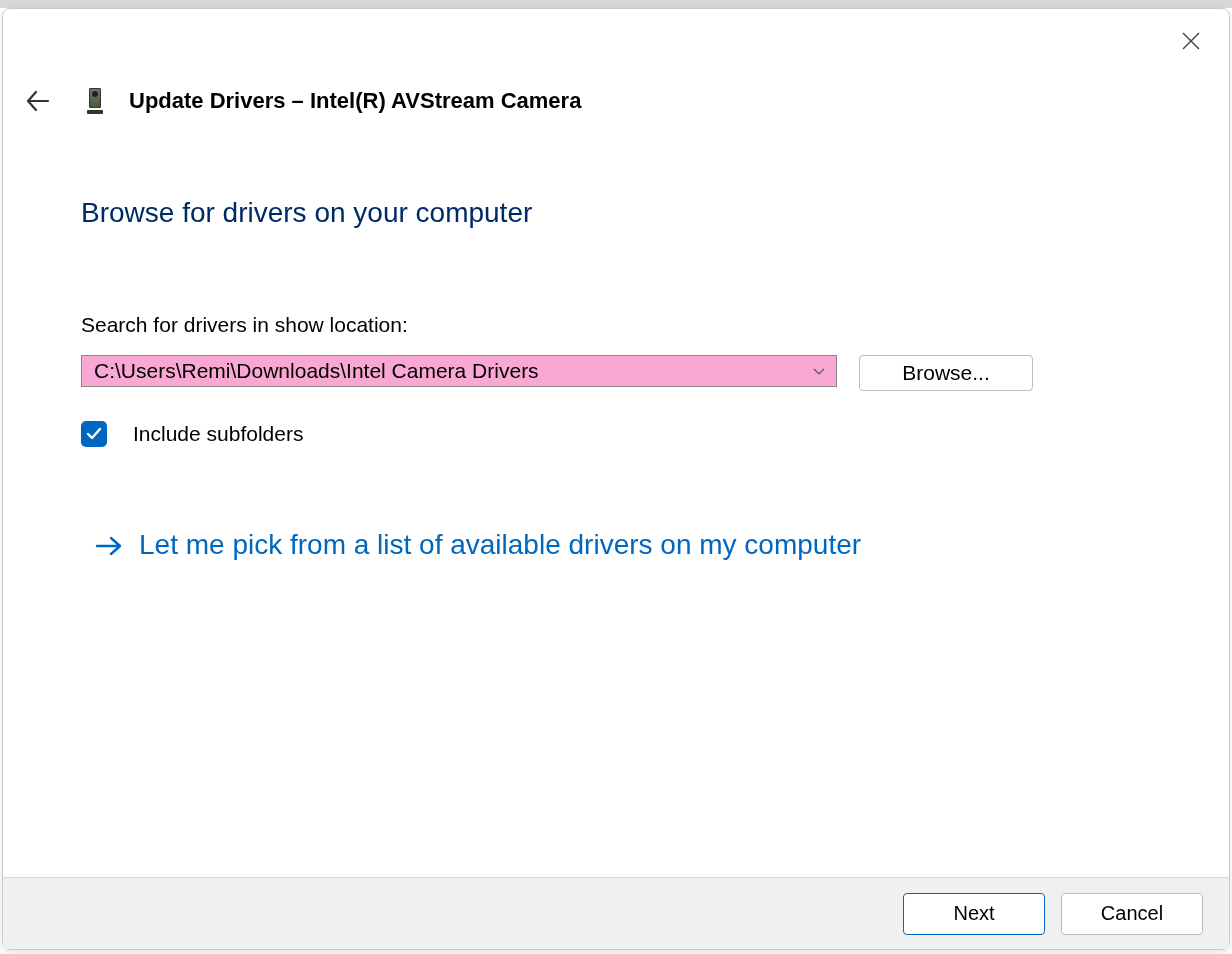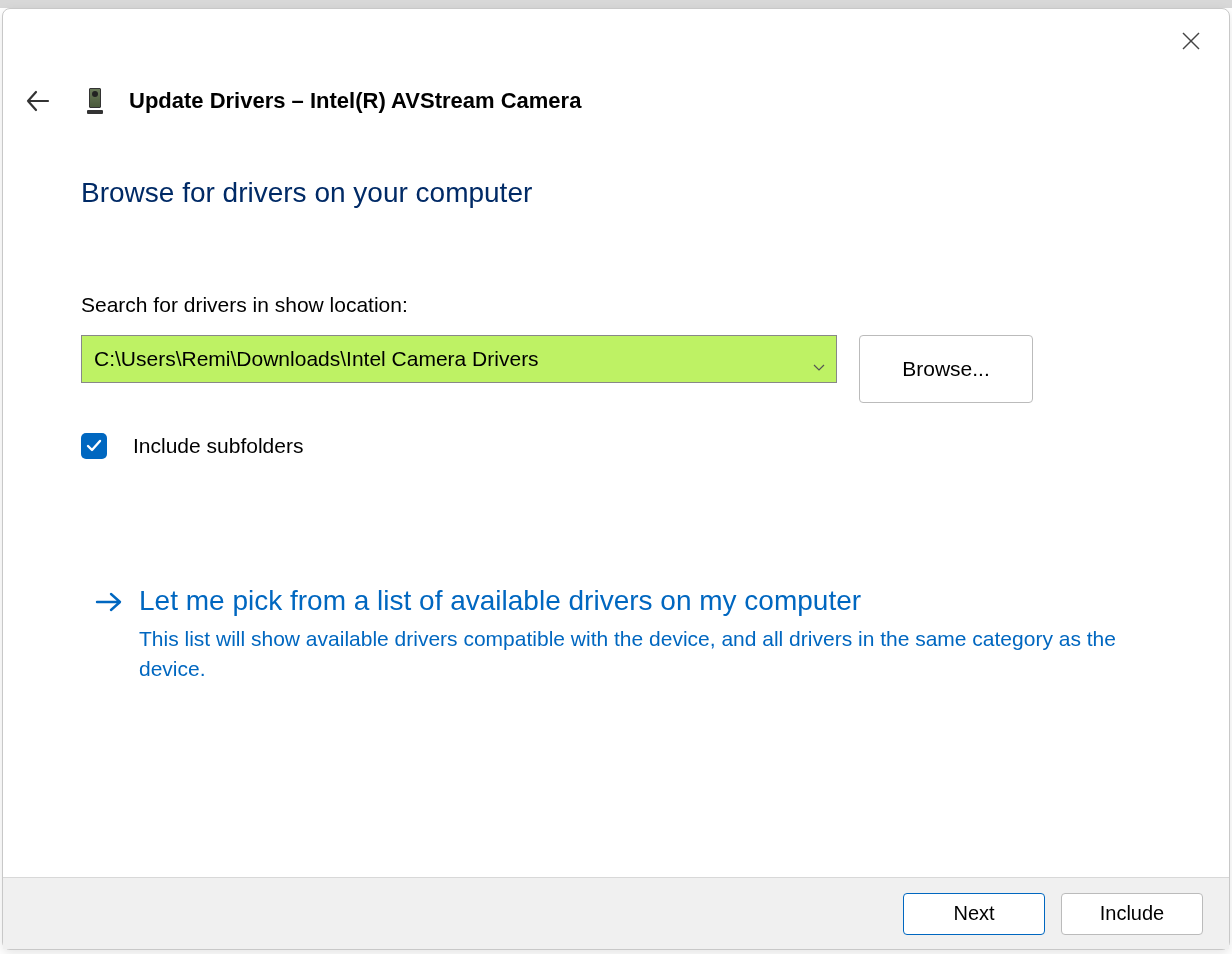--- a/index.html
+++ b/index.html
@@ -110,61 +110,61 @@
       margin-left: 2px;
     }
     .content {
       padding: 0 78px;
       flex: 1;
     }
     .section-heading {
       font-size: 28px;
       font-weight: 400;
       color: #002a66;
-      margin-top: 62px;
+      margin-top: 82px;
     }
     .search-label {
       font-size: 21px;
       color: #000;
       margin-top: 84px;
     }
     .path-row {
       display: flex;
       gap: 22px;
       margin-top: 18px;
       align-items: stretch;
     }
     .path-input-wrap {
       position: relative;
       flex: 0 0 756px;
     }
     .path-input {
       width: 100%;
-      height: 48px;
+      height: 32px;
       border: 1px solid #888;
       padding: 0 40px 0 12px;
       font-size: 21px;
       font-family: inherit;
-      background: #bef264;
+      background: #f9a8d4;
       outline: none;
     }
     .dropdown-chevron {
       position: absolute;
       right: 10px;
       top: 50%;
       transform: translateY(-50%);
       pointer-events: none;
     }
     .dropdown-chevron svg {
       width: 16px;
       height: 16px;
     }
     .browse-btn {
       width: 174px;
-      height: 68px;
+      height: 36px;
       border: 1px solid #bbb;
       background: #fff;
       font-size: 21px;
       font-family: inherit;
       cursor: pointer;
       border-radius: 4px;
     }
     .checkbox-row {
       display: flex;
       align-items: center;
@@ -186,21 +186,21 @@
       height: 18px;
     }
     .checkbox-label {
       font-size: 21px;
       color: #000;
       cursor: pointer;
     }
     .option-block {
       display: flex;
       gap: 16px;
-      margin-top: 120px;
+      margin-top: 76px;
       cursor: pointer;
       padding: 4px 12px 4px 14px;
     }
     .option-arrow {
       flex: 0 0 28px;
       display: flex;
       align-items: flex-start;
       padding-top: 8px;
     }
     .option-arrow svg {
@@ -306,23 +306,22 @@
     </div>
 
     <div class="option-block">
       <div class="option-arrow">
         <svg viewBox="0 0 28 22">
           <path d="M2 11 L24 11 M16 3 L25 11 L16 19" stroke="#0067c0" stroke-width="2.4" fill="none" stroke-linecap="round" stroke-linejoin="round"></path>
         </svg>
       </div>
       <div class="option-text">
         <div class="option-title">Let me pick from a list of available drivers on my computer</div>
-        <div class="option-desc">This list will show available drivers compatible with the device, and all drivers in the same category as the device.</div>
       </div>
     </div>
   </div>
 
   <div class="footer">
     <button class="btn-next">Next</button>
-    <button class="btn-cancel">Include</button>
+    <button class="btn-cancel">Cancel</button>
   </div>
 
 </div>
 
 </body></html>

